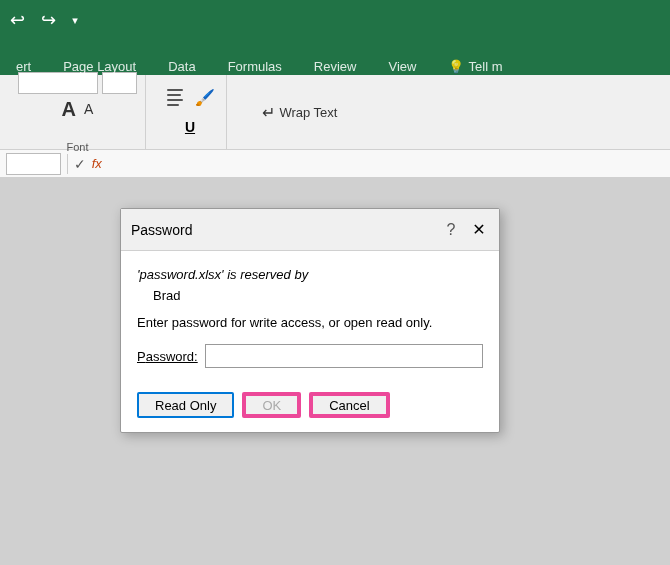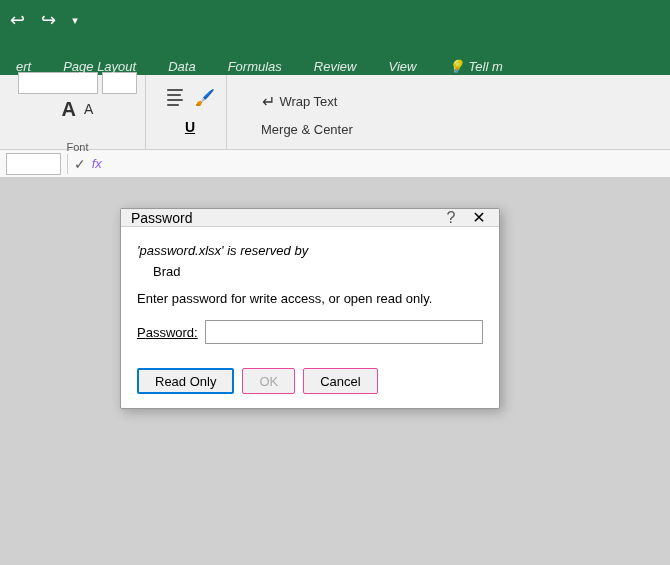--- a/index.html
+++ b/index.html
@@ -46,21 +46,20 @@
       display: flex;
       align-items: flex-end;
       padding: 0 0 0 0;
     }
     .ribbon-tab {
       color: white;
       font-size: 13px;
       padding: 6px 16px 1px 16px;
       cursor: pointer;
       opacity: 0.85;
-      font-style: italic;
     }
 
     
     .ribbon-toolbar {
       background: #f0f0f0;
       height: 75px;
       border-bottom: 1px solid #d0d0d0;
       display: flex;
       align-items: center;
       padding: 0 10px;
@@ -173,21 +172,21 @@
       height: 20px;
       background: #ccc;
     }
     .formula-checkmark {
       font-size: 14px;
       color: #555;
       cursor: pointer;
     }
     .formula-fx {
       font-size: 13px;
-      color: #8b5cf6;
+      color: #c2410c;
       font-style: italic;
     }
 
     
     .sheet-area {
       background: #e8e8e8;
       flex: 1;
       position: relative;
     }
 
@@ -207,21 +206,21 @@
     .dialog {
       background: #ffffff;
       border: 1px solid #999;
       border-radius: 2px;
       width: 380px;
       box-shadow: 3px 3px 12px rgba(0,0,0,0.25);
     }
     .dialog-title-bar {
       background: #f0f0f0;
       border-bottom: 1px solid #d0d0d0;
-      height: 18px;
+      height: 42px;
       display: flex;
       align-items: center;
       padding: 2px 10px;
       justify-content: space-between;
     }
     .dialog-title {
       font-size: 14px;
       font-weight: normal;
       color: #000;
     }
@@ -302,21 +301,21 @@
       display: flex;
       gap: 8px;
       padding: 0 16px 14px 16px;
     }
     .dialog-btn {
       height: 26px;
       padding: 0 16px;
       font-size: 13px;
       cursor: pointer;
       border-radius: 2px;
-      border: 1px solid #ec4899;
+      border: 4px solid #ec4899;
       background: #f0f0f0;
       color: #000;
     }
     .dialog-btn.primary {
       border: 2px solid #0078d7;
       background: #f0f0f0;
     }
     .dialog-btn.disabled {
       color: #aaa;
       cursor: default;
@@ -380,23 +379,20 @@
         <div class="ribbon-btn">
           <span style="text-decoration:underline;font-size:14px;font-weight:bold;">U</span>
         </div>
       </div>
     </div>
 
     <div class="ribbon-section" style="flex:1;align-items:flex-start;padding-left:20px;">
       <div class="wrap-text-btn">
         <span style="font-size:16px;">↵</span>
         <span>Wrap Text</span>
-      </div>
-      <div style="margin-top:4px;">
-        <span class="merge-center">Merge &amp; Center</span>
       </div>
     </div>
   </div>
 
   <div class="formula-bar">
     <input class="cell-ref-box" type="text" value="" style="">
     <div class="formula-divider"></div>
     <span class="formula-checkmark">✓</span>
     <span class="formula-fx">fx</span>
   </div>

